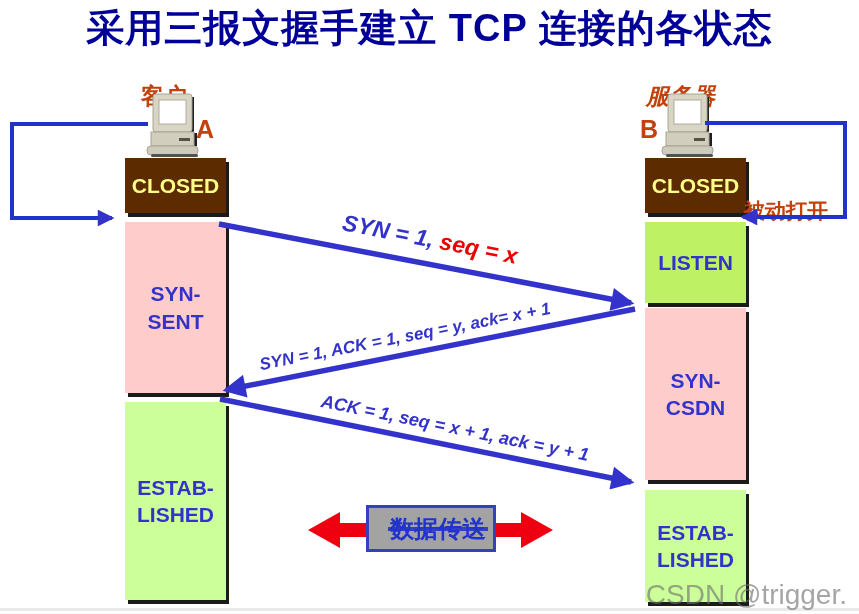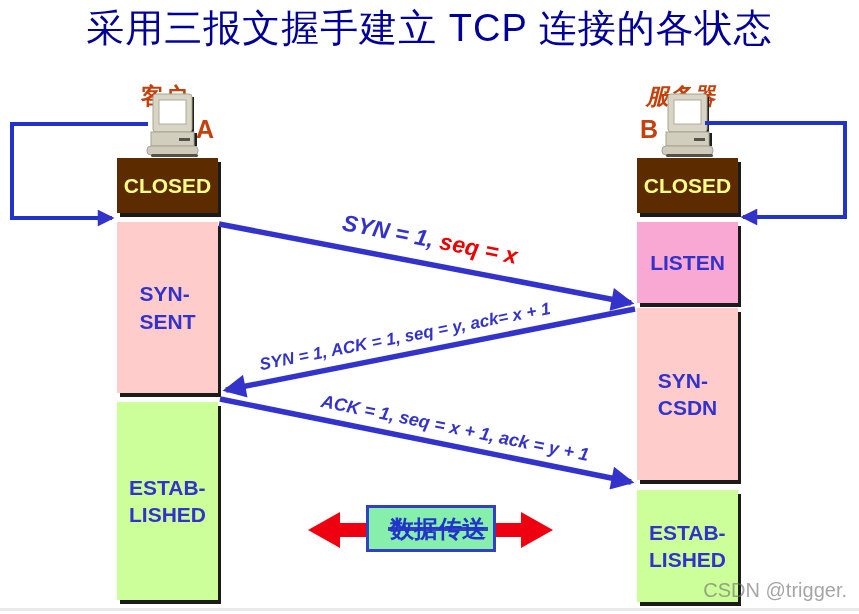--- a/index.html
+++ b/index.html
@@ -2,93 +2,95 @@
 <html><head>
 <meta charset="utf-8">
 <style>
   html,body { margin:0; padding:0; background:#ffffff; }
   .stage {
     position:relative; width:859px; height:614px; background:#ffffff;
     font-family:"Liberation Sans", sans-serif; overflow:hidden;
   }
   .title {
     position:absolute; top:3px; left:0; width:100%; text-align:center;
-    font-size:38px; font-weight:normal; color:#000099; letter-spacing:1px;
+    font-size:38px; font-weight:bold; color:#000099; letter-spacing:1px;
     white-space:nowrap;
   }
   .cnlabel {
     position:absolute; color:#c2410c; font-weight:bold; z-index:4; white-space:nowrap;margin-top:17px;
   }
   #client-label  { left:141px; top:64px;  font-size:23px; }
   #client-id     { left:196px; top:98px;  font-size:25px; }
   #server-label  { left:646px; top:64px;  font-size:23px;font-style:italic; }
   #server-id     { left:640px; top:98px;  font-size:25px; }
   #active-open   { left:20px;  top:183px; font-size:21px; }
   #passive-open  { left:744px; top:180px; font-size:21px; }
 
   .computer { position:absolute; z-index:4; }
   #client-computer { left:143px; top:93px; }
   #server-computer { left:658px; top:93px; }
 
   .box {
     position:absolute; width:101px; box-sizing:border-box; z-index:2;
-    display:flex; align-items:center; justify-content:center; text-align:left;
+    display:flex; align-items:center; justify-content:center; text-align:center;
     font-weight:bold; font-size:21px; color:#3333CC; line-height:1.3;
     box-shadow:3px 4px 0 #1b1b1b;
+    margin-left:8px;
   }
   #box-closed-l { left:117px; top:158px; height:55px;  background:#5C2B00; color:#FFFF88; }
   #box-syn-sent { left:117px; top:222px; height:171px; background:#FFCCCC; }
   #box-estab-l  { left:117px; top:402px; height:198px; background:#CCFF99; }
   #box-closed-r { left:637px; top:158px; height:55px;  background:#5C2B00; color:#FFFF88; }
-  #box-listen   { left:637px; top:222px; height:81px;  background:#f9a8d4; }
+  #box-listen   { left:637px; top:222px; height:81px;  background:#bef264; }
   #box-syn-rcvd { left:637px; top:308px; height:172px; background:#FFCCCC; }
   #box-estab-r  { left:637px; top:490px; height:112px; background:#CCFF99; }
 
   .overlay { position:absolute; left:0; top:0; z-index:5; pointer-events:none; }
 
   .msg {
     position:absolute; z-index:6; font-weight:bold; font-style:italic;
     color:#3333CC; white-space:nowrap; text-align:center;
   }
   .msg1 { left:280px; top:226px; width:300px; font-size:23px; transform:rotate(11deg); }
   .msg1 .red { color:#EE0000; }
   .msg2 { left:215px; top:327px; width:380px; font-size:17px; transform:rotate(-11deg); }
   .msg3 { left:265px; top:418px; width:380px; font-size:18px; transform:rotate(11.5deg); }
 
   #data-transfer {
     position:absolute; left:366px; top:505px; width:130px; height:47px;
-    box-sizing:border-box; z-index:7; background:#86efac;
+    box-sizing:border-box; z-index:7; background:#a3a3a3;
     border:3px solid #3340C0; padding:19px; display:flex;
   }
   #data-transfer .inner {
     flex:1; border:2px solid #3340C0; display:flex; align-items:center;
     justify-content:center; font-size:24px; font-weight:bold; color:#2233CC;
     white-space:nowrap;
   }
 
   #watermark {
     position:absolute; right:12px; top:579px; z-index:8;
-    font-size:20px; color:rgba(110,110,110,0.62); white-space:nowrap;
+    font-size:28px; color:rgba(110,110,110,0.62); white-space:nowrap;
   }
   #bottom-line {
     position:absolute; left:0; top:608px; width:859px; height:3px;
     background:#E9E9E9; z-index:1;
   }
 </style>
 </head>
 <body>
 
 <div class="stage">
 
   <div class="title">采用三报文握手建立 TCP 连接的各状态</div>
 
   <div class="cnlabel" id="client-label">客户</div>
   <div class="cnlabel" id="client-id">A</div>
   <div class="cnlabel" id="server-label">服务器</div>
   <div class="cnlabel" id="server-id">B</div>
+  <div class="cnlabel" id="passive-open">被动打开</div>
 
   <svg class="computer" id="client-computer" width="58" height="64" viewBox="0 0 58 64">
     <rect x="47" y="4" width="4" height="36" fill="#1f1f1f"></rect>
     <rect x="10" y="1" width="39" height="38" rx="3" fill="#D9D5C5" stroke="#A8A494"></rect>
     <rect x="16" y="7" width="27" height="24" fill="#FFFFFF" stroke="#B0AC9C"></rect>
     <rect x="50" y="40" width="4" height="13" fill="#1f1f1f"></rect>
     <rect x="8" y="39" width="43" height="14" fill="#D2CEBE" stroke="#A8A494"></rect>
     <rect x="36" y="45" width="11" height="3" fill="#55524A"></rect>
     <rect x="4" y="53" width="51" height="9" rx="4" fill="#CFCBBB" stroke="#A8A494"></rect>
     <rect x="8" y="61" width="47" height="3" rx="1.5" fill="#55524A"></rect>

